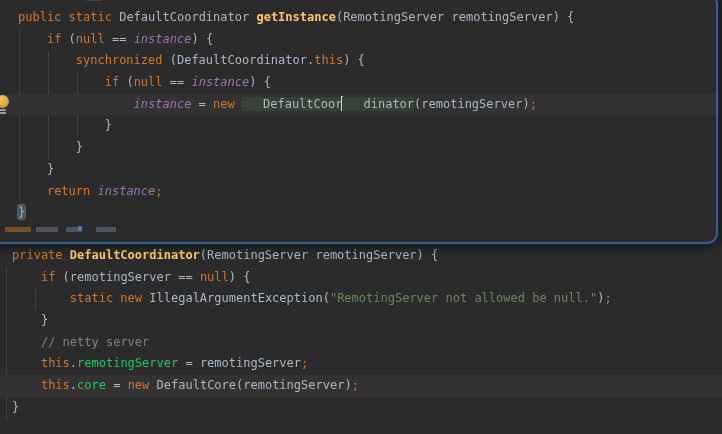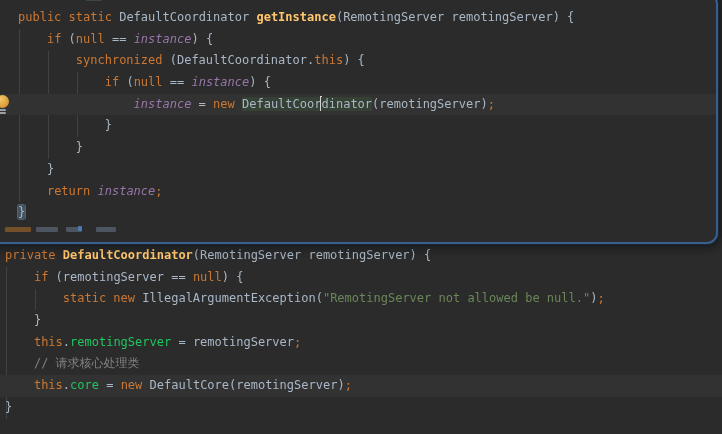--- a/index.html
+++ b/index.html
@@ -6,31 +6,31 @@
   #screen{
     position:relative;width:722px;height:434px;overflow:hidden;
     background:#2b2b2b;
     font-family:"DejaVu Sans Mono","Liberation Mono",monospace;
     font-size:12px;line-height:21.7px;
   }
   
   .lines{position:relative;}
   .line{white-space:pre;height:21.7px;position:relative;}
   .top-code .line{padding-left:30px;}
-  .bottom-code .line{padding-left:5px;}
+  .bottom-code .line{padding-left:12px;}
   .line.cur{background:#323232;}
   .kw{color:#cc7832;}
   .def{color:#a9b7c6;}
   .meth{color:#ffc66d;font-weight:bold;}
   .fi{color:#9876aa;font-style:italic;margin-top:40px;}
   .fn{color:#22c55e;}
   .str{color:#6a8759;}
   .com{color:#808080;}
   .semi{color:#cc7832;}
-  .hl{color:#a9b7c6;background:#344134;}
+  .hl{color:#a9b7c6;background:#344134;padding-left:21px;}
   .bbox{color:#a9b7c6;background:#45545e;border-radius:2px;box-shadow:0 0 0 1px #536470;}
   .caret{display:inline-block;width:2px;height:15px;background:#d4d4d4;
          vertical-align:middle;margin:0 -1px 2px -1px;}
   
   .focus-frame{
     position:absolute;left:-14px;top:-7px;width:728px;height:247px;
     background:#2b2b2b;border:2px solid #35608f;border-radius:11px;
     box-shadow:0 0 10px 3px rgba(5,10,18,0.65), 0 0 0 1px rgba(70,110,160,0.25);
     overflow:hidden;z-index:2;
   }
@@ -92,20 +92,20 @@
   </div>
 
   <div class="bottom-code">
     <div class="guide" style="left:calc(5px + 1px);top:22px;height:152px;"></div>
     <div class="guide" style="left:calc(5px + 4ch + 1px);top:44px;height:21px;"></div>
     <div class="lines">
         <div class="line"><span class="kw">private </span><span class="meth">DefaultCoordinator</span><span class="def">(RemotingServer remotingServer) {</span></div>
         <div class="line"><span class="def">    </span><span class="kw">if </span><span class="def">(remotingServer == </span><span class="kw">null</span><span class="def">) {</span></div>
         <div class="line"><span class="def">        </span><span class="kw">static new </span><span class="def">IllegalArgumentException(</span><span class="str">"RemotingServer not allowed be null."</span><span class="def">)</span><span class="semi">;</span></div>
         <div class="line"><span class="def">    }</span></div>
+        <div class="line"><span class="def">    </span><span class="com">// netty server</span></div>
         <div class="line"><span class="def">    </span><span class="kw">this</span><span class="def">.</span><span class="fn">remotingServer</span><span class="def"> = remotingServer</span><span class="semi">;</span></div>
-        <div class="line"><span class="def">    </span><span class="com">// 请求核心处理类</span></div>
         <div class="line cur"><span class="def">    </span><span class="kw">this</span><span class="def">.</span><span class="fn">core</span><span class="def"> = </span><span class="kw">new</span><span class="def"> DefaultCore(remotingServer)</span><span class="semi">;</span></div>
         <div class="line"><span class="def">}</span></div>
       </div>
   </div>
 
 </div>
 
 </body></html>

